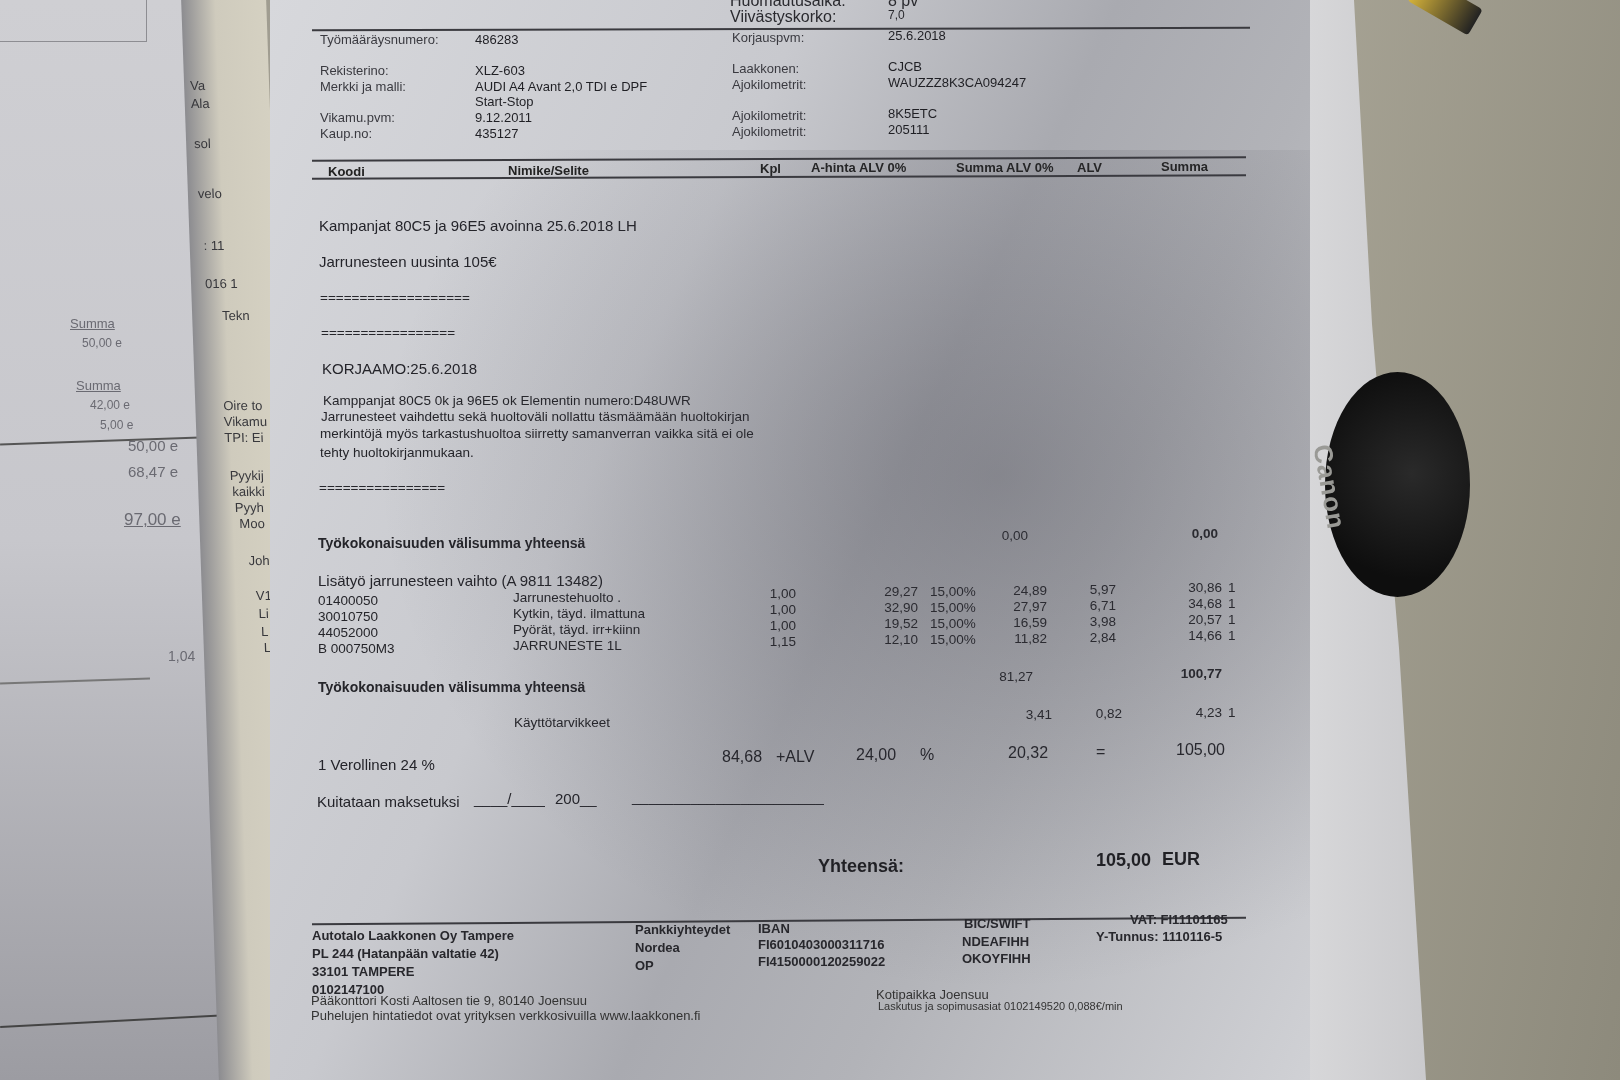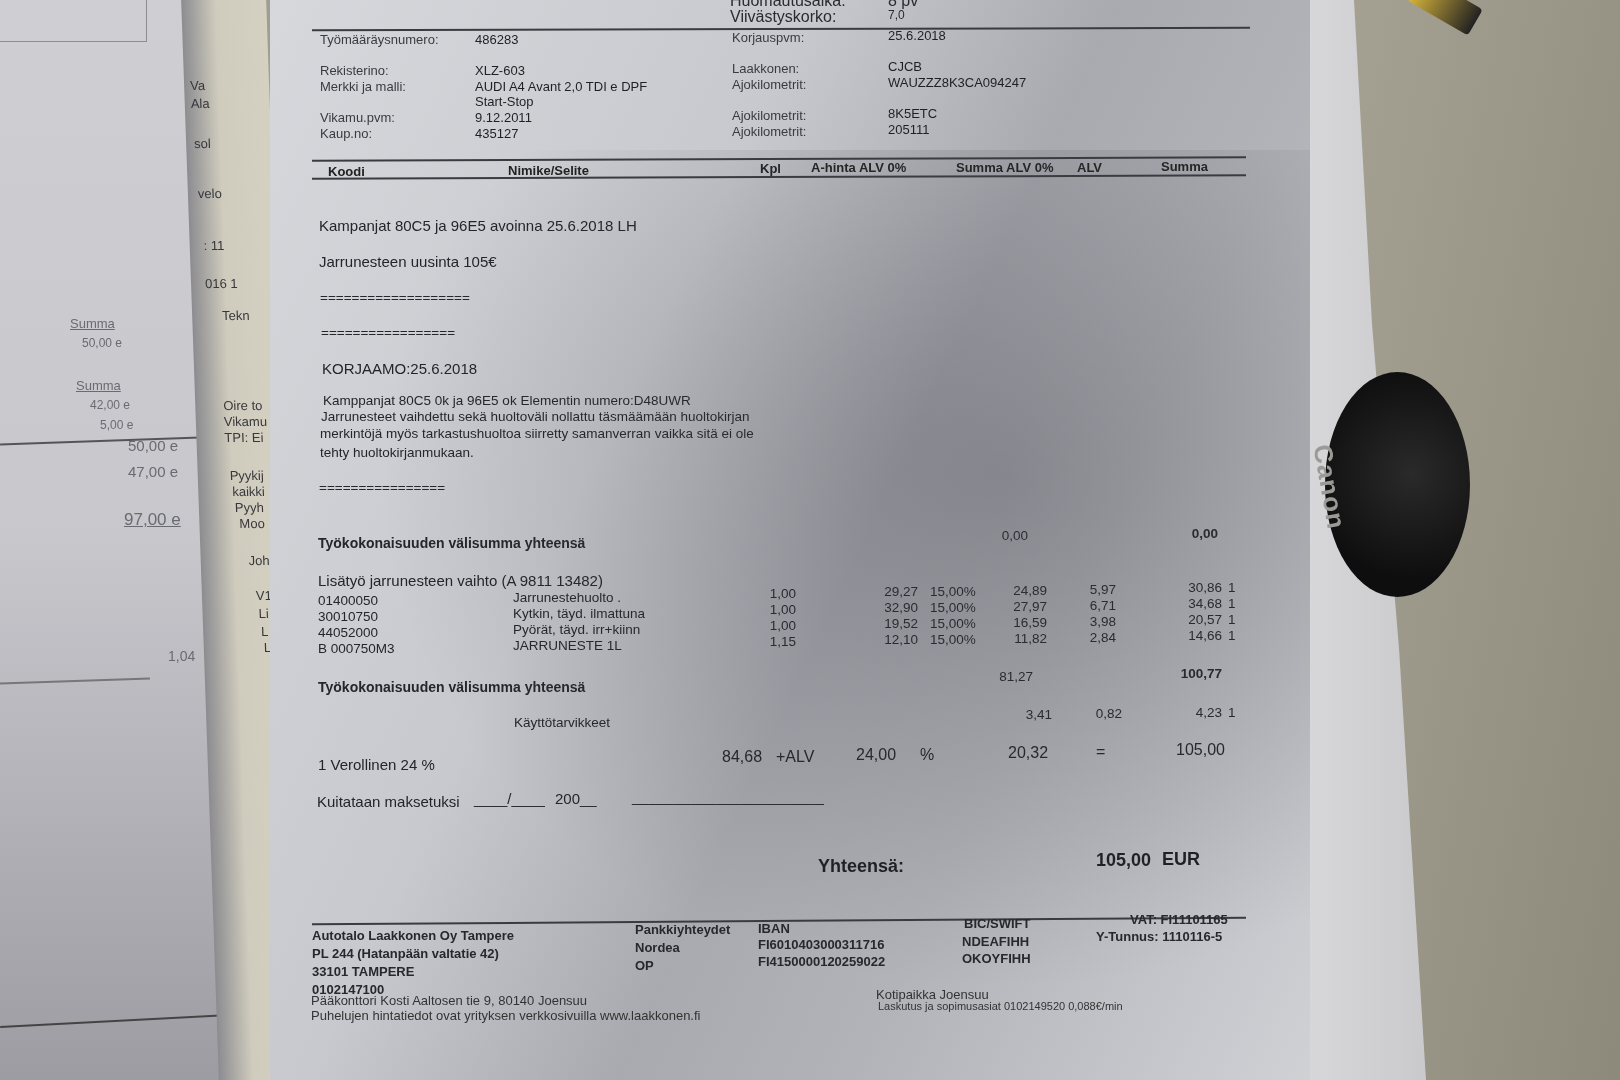--- a/index.html
+++ b/index.html
@@ -77,21 +77,21 @@
 
 <div class="left-paper">
   <div class="box"></div>
   <span class="t u" style="left:70px;top:316px;">Summa</span>
   <span class="t" style="left:82px;top:336px;font-size:12px;">50,00 e</span>
   <span class="t u" style="left:76px;top:378px;">Summa</span>
   <span class="t" style="left:90px;top:398px;font-size:12px;">42,00 e</span>
   <span class="t" style="left:100px;top:418px;font-size:12px;">5,00 e</span>
   <div class="rule" style="left:0;top:440px;width:200px;transform:rotate(-2deg);"></div>
   <span class="t" style="left:128px;top:437px;font-size:15px;">50,00 e</span>
-  <span class="t" style="left:128px;top:463px;font-size:15px;">47,00 e</span>
+  <span class="t" style="left:128px;top:463px;font-size:15px;">68,47 e</span>
   <span class="t u" style="left:124px;top:510px;font-size:17px;">97,00 e</span>
   <span class="t" style="left:168px;top:648px;font-size:14px;">1,04</span>
   <div class="rule" style="left:0;top:680px;width:150px;transform:rotate(-2deg);background:#777;"></div>
   <div class="rule" style="left:0;top:1020px;width:230px;transform:rotate(-3deg);background:#444;"></div>
 </div>
 
 <div class="strip">
   <span class="t" style="left:6px;top:78px;">Va</span>
   <span class="t" style="left:6px;top:96px;">Ala</span>
   <span class="t" style="left:8px;top:136px;">sol</span>

